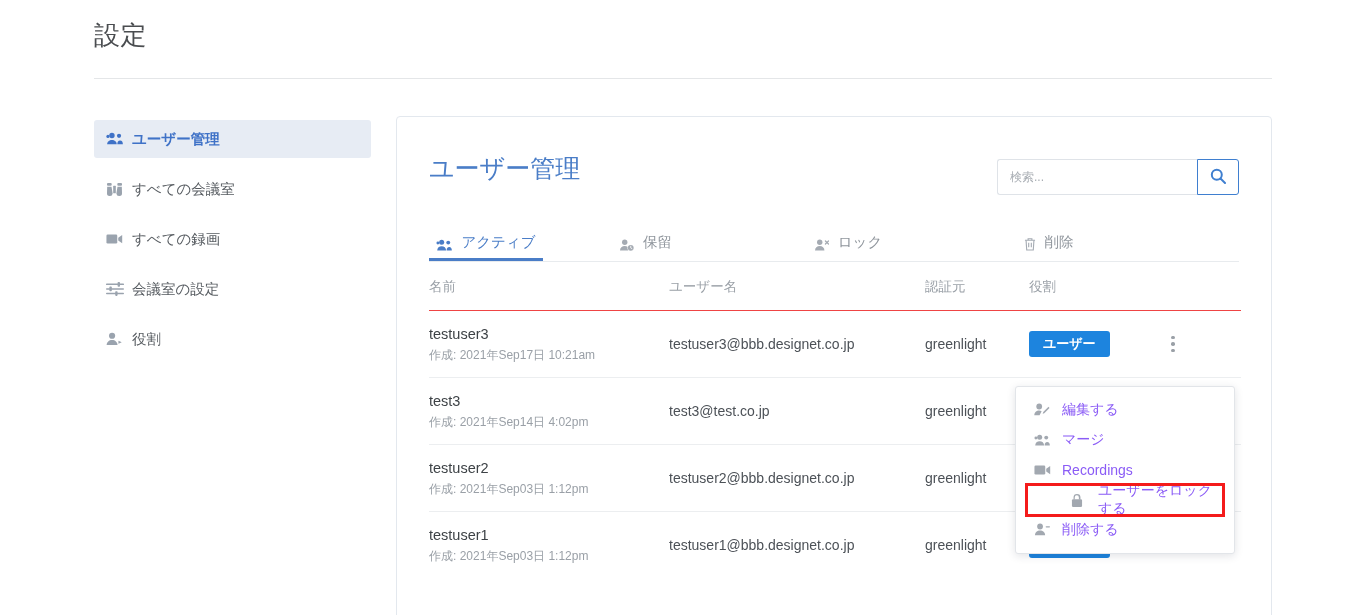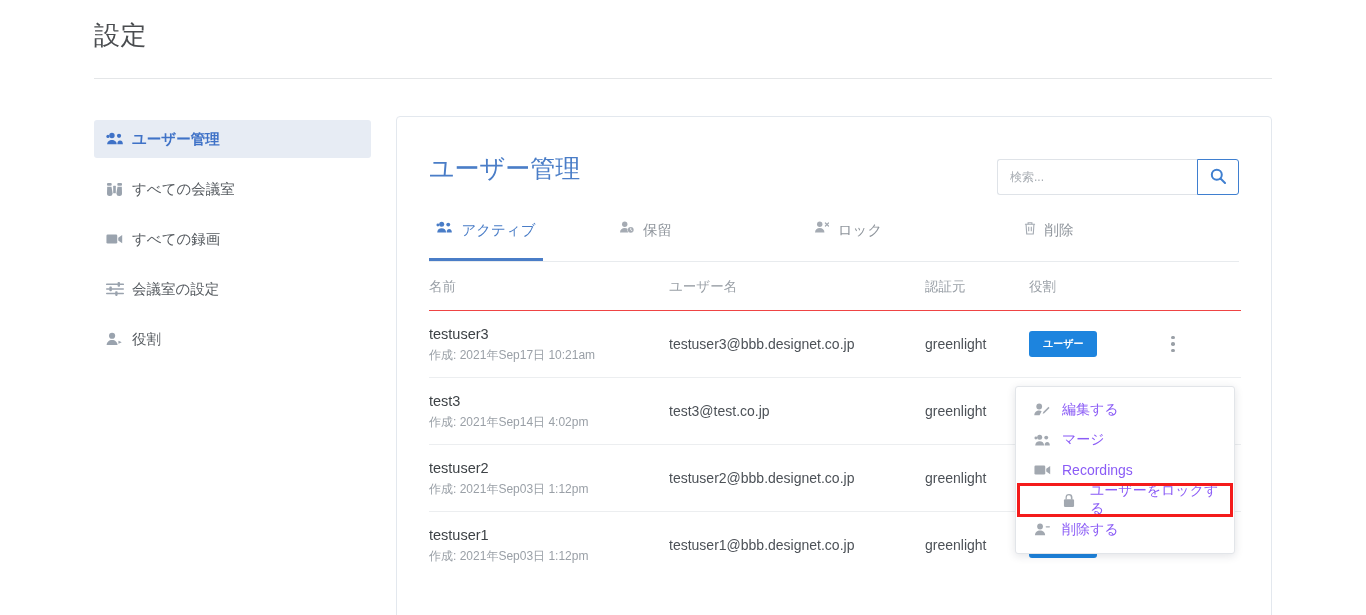--- a/index.html
+++ b/index.html
@@ -136,29 +136,29 @@
   }
 
   
   .tabs {
     display: flex;
     margin-top: 26px;
     border-bottom: 1px solid #e8ebee;
   }
   .tab {
     display: flex;
-    align-items: flex-start;
+    align-items: flex-end;
     gap: 8px;
     height: 40px;
     font-size: 14.5px;
     color: #8f959c;
     cursor: pointer;
     box-sizing: border-box;
     border-bottom: 3px solid transparent;
-    padding-bottom: 17px;
+    padding-bottom: 6px;
   }
   .tab .tab-ico { color: #a5abb3; display: flex; align-items: center; }
   .tab.active { color: #4a7dc7; border-bottom-color: #4a7dc7; }
   .tab.active .tab-ico { color: #4a7dc7; }
   .tab-0 { width: 114px; justify-content: center; }
   .tab-1 { width: 205px; justify-content: center; }
   .tab-2 { width: 200px; justify-content: center; }
   .tab-3 { width: 200px; justify-content: center; }
 
   
@@ -198,21 +198,21 @@
     font-size: 12px;
     color: #9aa0a7;
     margin-top: 3px;
     line-height: 16px;
   }
 
   .role-badge {
     display: inline-block;
     background: #1d84de;
     color: #ffffff;
-    font-size: 10px;
+    font-size: 13px;
     font-weight: 700;
     padding: 5px 14px;
     border-radius: 3px;
     line-height: 16px;
     cursor: pointer;
   }
   .kebab {
     width: 20px;
     height: 22px;
     display: flex;
@@ -259,21 +259,21 @@
     flex: 0 0 28px;
     color: #a2a8b0;
     display: flex;
     align-items: center;
   }
   .dd-item.highlight {
     outline: 3px solid #f41b1b;
     outline-offset: 0;
     position: relative;
     z-index: 2;
-    margin: 1px 4px;
+    margin: 1px 12px;
     height: 28px;
     padding-left: 42px;
   }
 </style>
 </head>
 <body>
 
 <div class="page-header">
   <div class="page-title">設定</div>
 </div>

